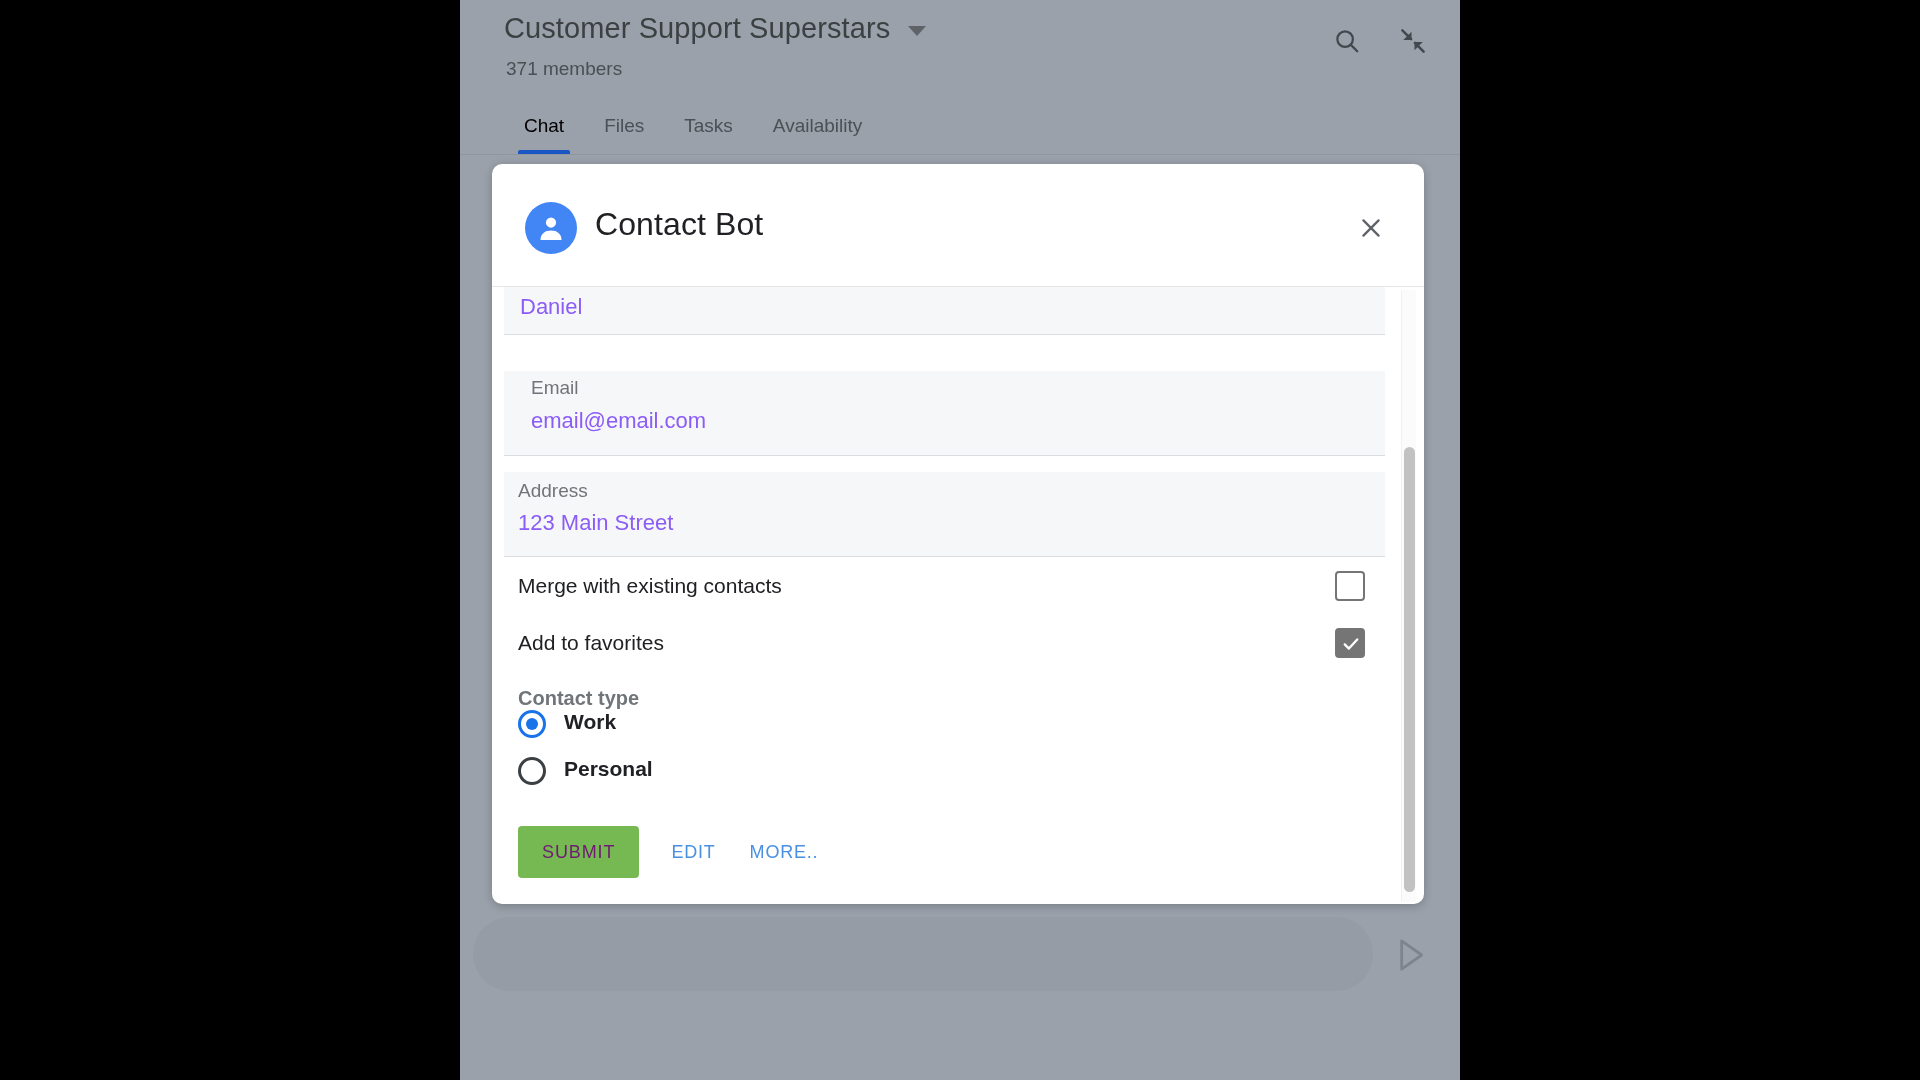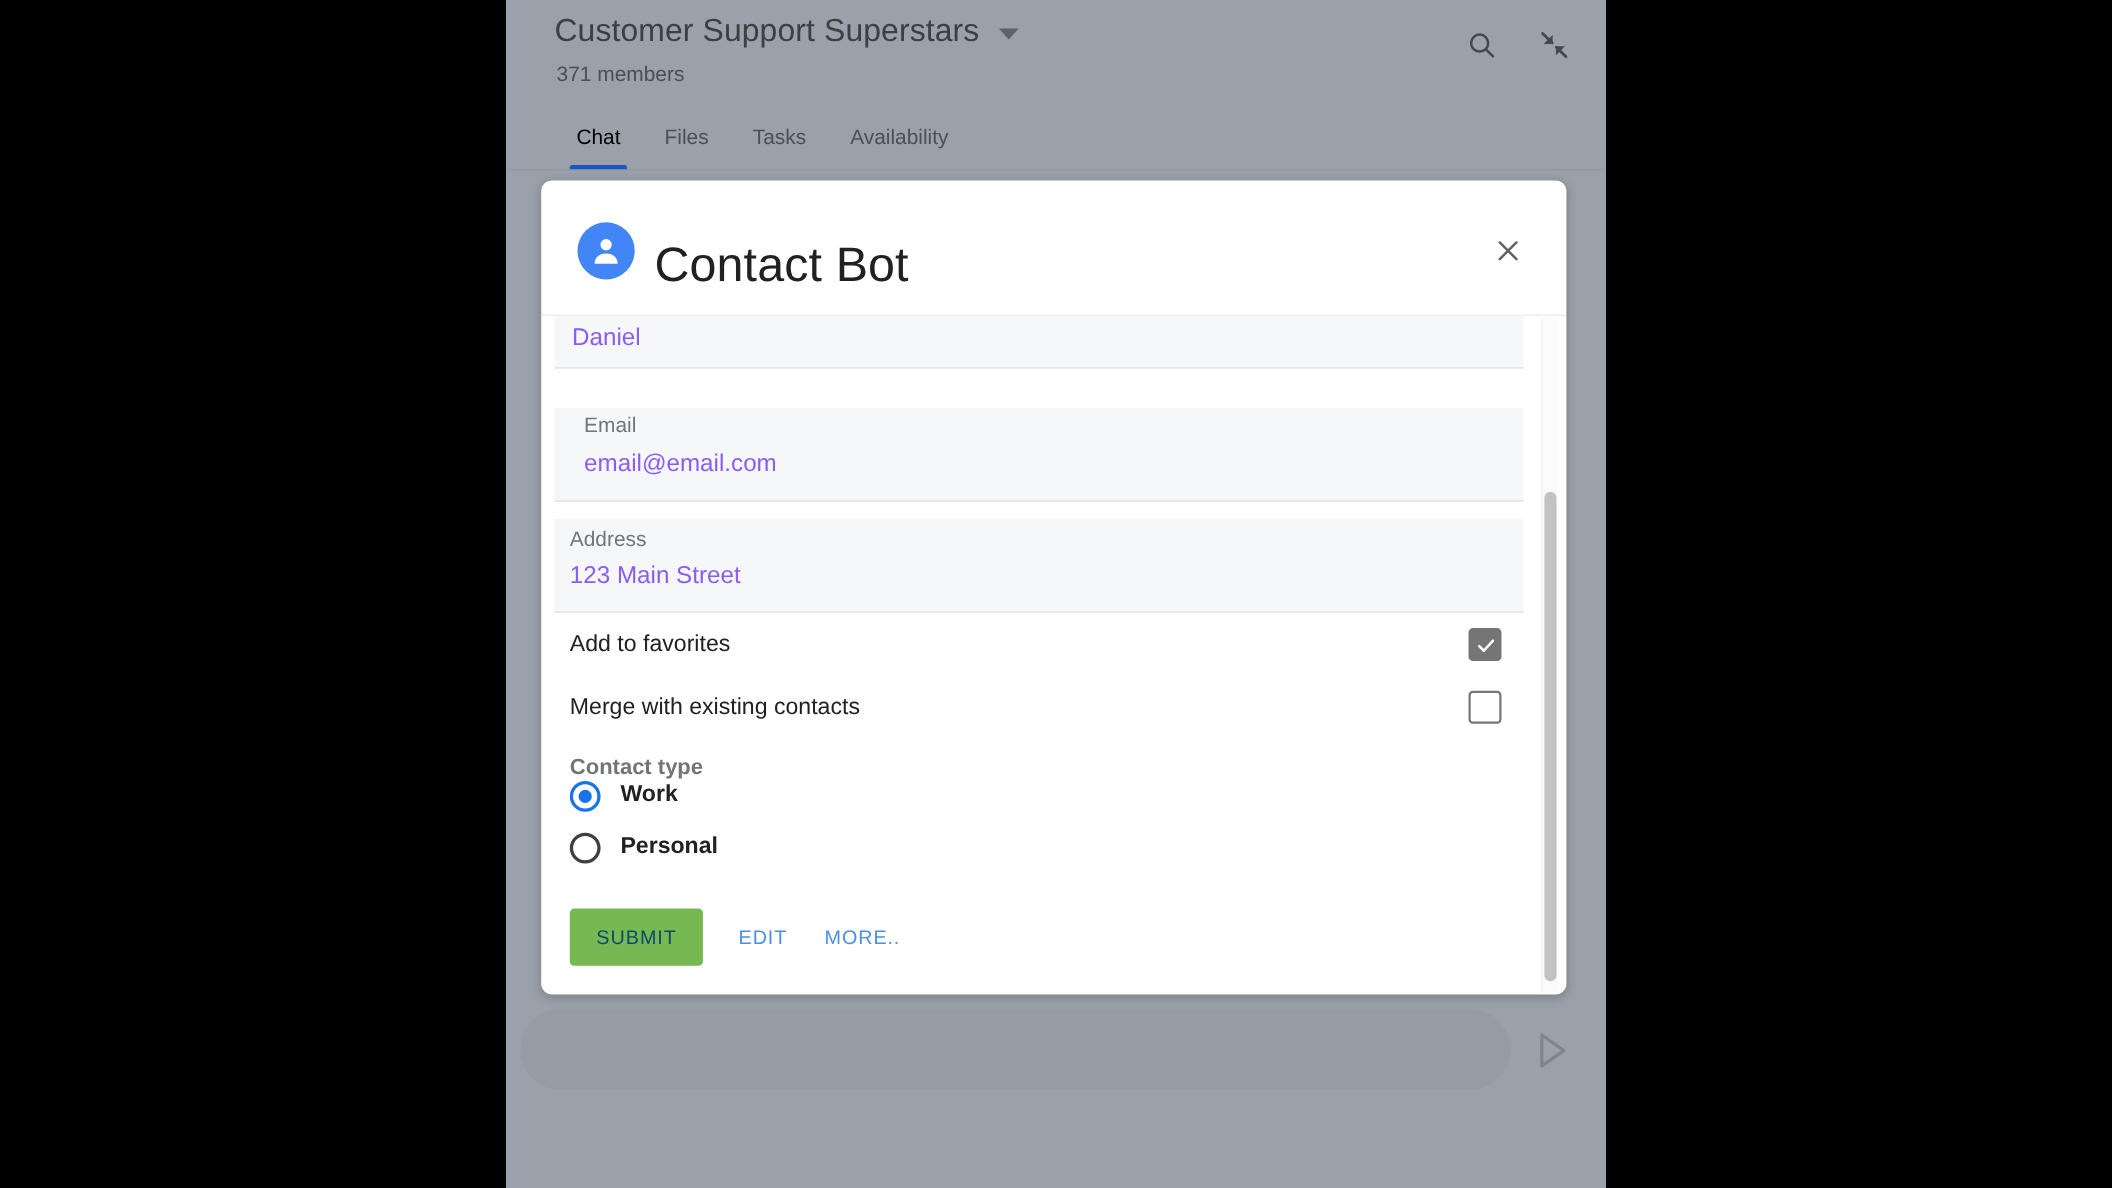--- a/index.html
+++ b/index.html
@@ -165,22 +165,22 @@
     position: absolute;
     left: 33px; top: 38px;
     width: 52px; height: 52px;
     border-radius: 50%;
     background: #4285f4;
   }
   #dialog-avatar svg { position:absolute; left: 11px; top: 9px; }
   #dialog-title {
     position: absolute;
     left: 103px;
-    top: 52px;
-    font-size: 44px;
+    top: 42px;
+    font-size: 32px;
     color: #202124;
     letter-spacing: 0.1px;
   }
   #dialog-close {
     position: absolute;
     right: 32px;
     top: 43px;
     width: 42px; height: 42px;
     display:flex; align-items:center; justify-content:center;
   }
@@ -308,21 +308,21 @@
   
   #actions-row {
     display: flex;
     align-items: center;
     margin: 22px 12px 0 12px;
     padding-left: 14px;
     gap: 0;
   }
   #submit-button {
     background: #76b852;
-    color: #0c4a6e;
+    color: #701a75;
     font-size: 18px;
     letter-spacing: 0.9px;
     padding: 0 24px;
     height: 52px;
     line-height: 52px;
     border: none;
     border-radius: 4px;
     font-family: "Liberation Sans", sans-serif;
     cursor: pointer;
   }
@@ -445,33 +445,33 @@
         <div class="field-label">Email</div>
         <input class="field-value" type="text" value="email@email.com" style="">
       </div>
 
       <div class="field" id="field-address">
         <div class="field-label">Address</div>
         <input class="field-value" type="text" value="123 Main Street" style="">
       </div>
 
       <div class="check-row">
+        <span class="check-label">Merge with existing contacts</span>
+        <span class="checkbox unchecked"></span>
+      </div>
+
+      <div class="check-row">
         <span class="check-label">Add to favorites</span>
         <span class="checkbox checked">
           <svg width="22" height="20" viewBox="0 0 24 24">
             <polyline points="4.5,12.5 9.5,17.5 19.5,6.5" fill="none" stroke="#ffffff" stroke-width="2.8" stroke-linecap="round" stroke-linejoin="round"></polyline>
           </svg>
         </span>
       </div>
 
-      <div class="check-row">
-        <span class="check-label">Merge with existing contacts</span>
-        <span class="checkbox unchecked"></span>
-      </div>
-
       <div id="radio-group">
         <span id="radio-group-label">Contact type</span>
 
         <div class="radio-row">
           <span class="radio selected"></span>
           <span class="radio-label">Work</span>
         </div>
 
         <div class="radio-row">
           <span class="radio unselected"></span>

